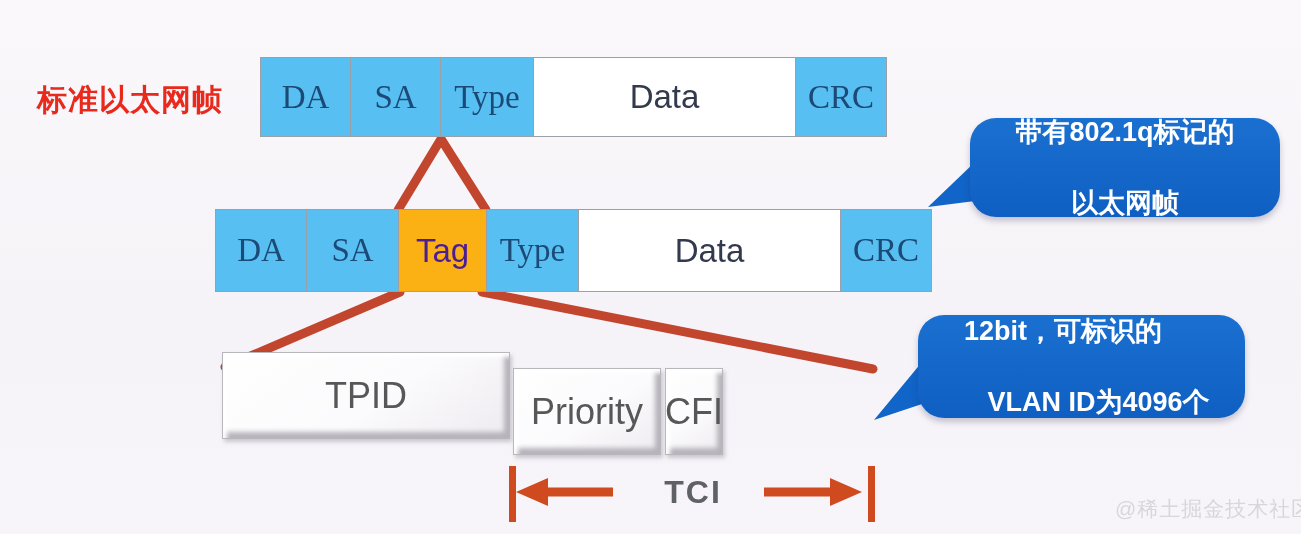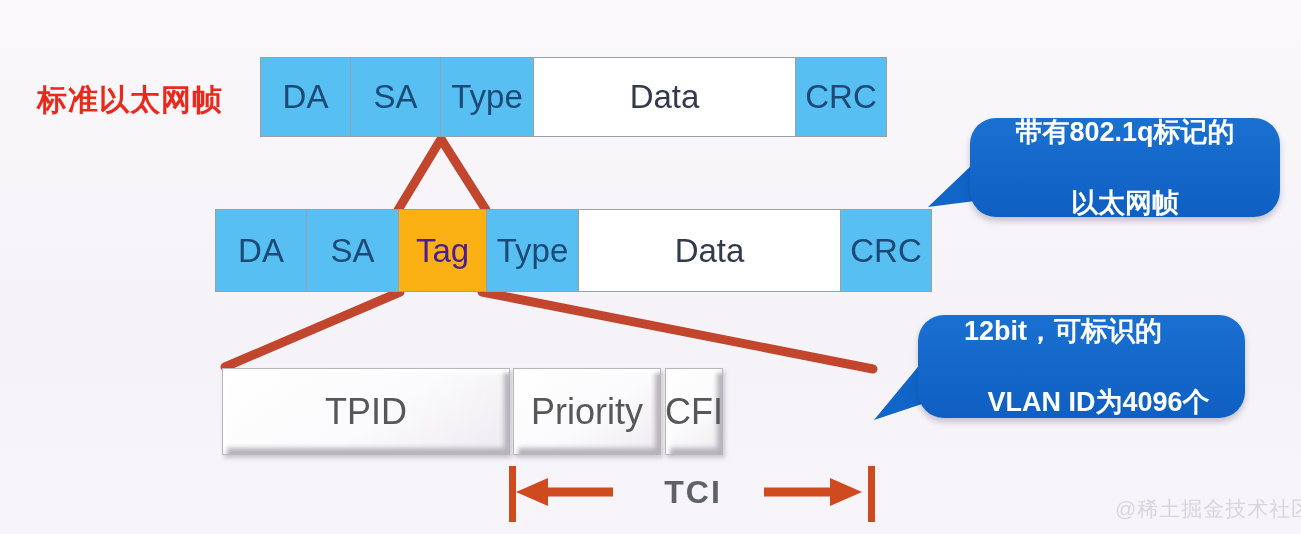--- a/index.html
+++ b/index.html
@@ -18,21 +18,21 @@
     font-size:30px;font-weight:bold;color:#e8291c;letter-spacing:1px;
     white-space:nowrap;
   }
   .cell{
     position:absolute;box-sizing:border-box;
     display:flex;align-items:center;justify-content:center;
     font-size:33px;color:#1c4a77;
     border:1px solid #9aa0a6;
     white-space:nowrap;
   }
-  .cell.blue{background:#57bff1;}
+  .cell.blue{background:#57bff1;font-family:Liberation Serif, serif;}
   .cell.orange{background:#fbb013;color:#4c1d95;}
   .cell.white{background:#ffffff;color:#333a4d;}
   .cell.bevel{
     background:linear-gradient(145deg,#ffffff 0%,#fbfafc 55%,#edebf0 100%);
     border:1px solid #b9b7bc;
     box-shadow:inset 4px 4px 4px #ffffff, inset -5px -6px 5px #b6b3ba, 2px 3px 4px rgba(120,115,130,0.35);
     color:#575757;font-size:36px;
   }
   .overlay{position:absolute;left:0;top:0;pointer-events:none;}
   .bubble{
@@ -87,21 +87,21 @@
   <div class="cell white" style="left:533px;top:57px;width:263px;height:80px;">Data</div>
   <div class="cell blue" style="left:795px;top:57px;width:92px;height:80px;">CRC</div>
 
   <div class="cell blue" style="left:215px;top:209px;width:92px;height:83px;">DA</div>
   <div class="cell blue" style="left:306px;top:209px;width:93px;height:83px;">SA</div>
   <div class="cell orange" style="left:398px;top:209px;width:89px;height:83px;">Tag</div>
   <div class="cell blue" style="left:486px;top:209px;width:93px;height:83px;">Type</div>
   <div class="cell white" style="left:578px;top:209px;width:263px;height:83px;">Data</div>
   <div class="cell blue" style="left:840px;top:209px;width:92px;height:83px;">CRC</div>
 
-  <div class="cell bevel" style="left:222px;top:368px;width:288px;height:87px;">TPID</div>
+  <div class="cell bevel" style="left:222px;top:352px;width:288px;height:87px;">TPID</div>
   <div class="cell bevel" style="left:513px;top:368px;width:148px;height:87px;">Priority</div>
   <div class="cell bevel" style="left:665px;top:368px;width:58px;height:87px;">CFI</div>
 
   <div class="bubble" style="left:970px;top:118px;width:310px;height:99px;">
     <div>带有802.1q标记的</div>
     <div>以太网帧</div>
   </div>
 
   <div class="bubble" style="left:918px;top:315px;width:327px;height:103px;">
     <div class="l1-left">12bit，可标识的</div>

